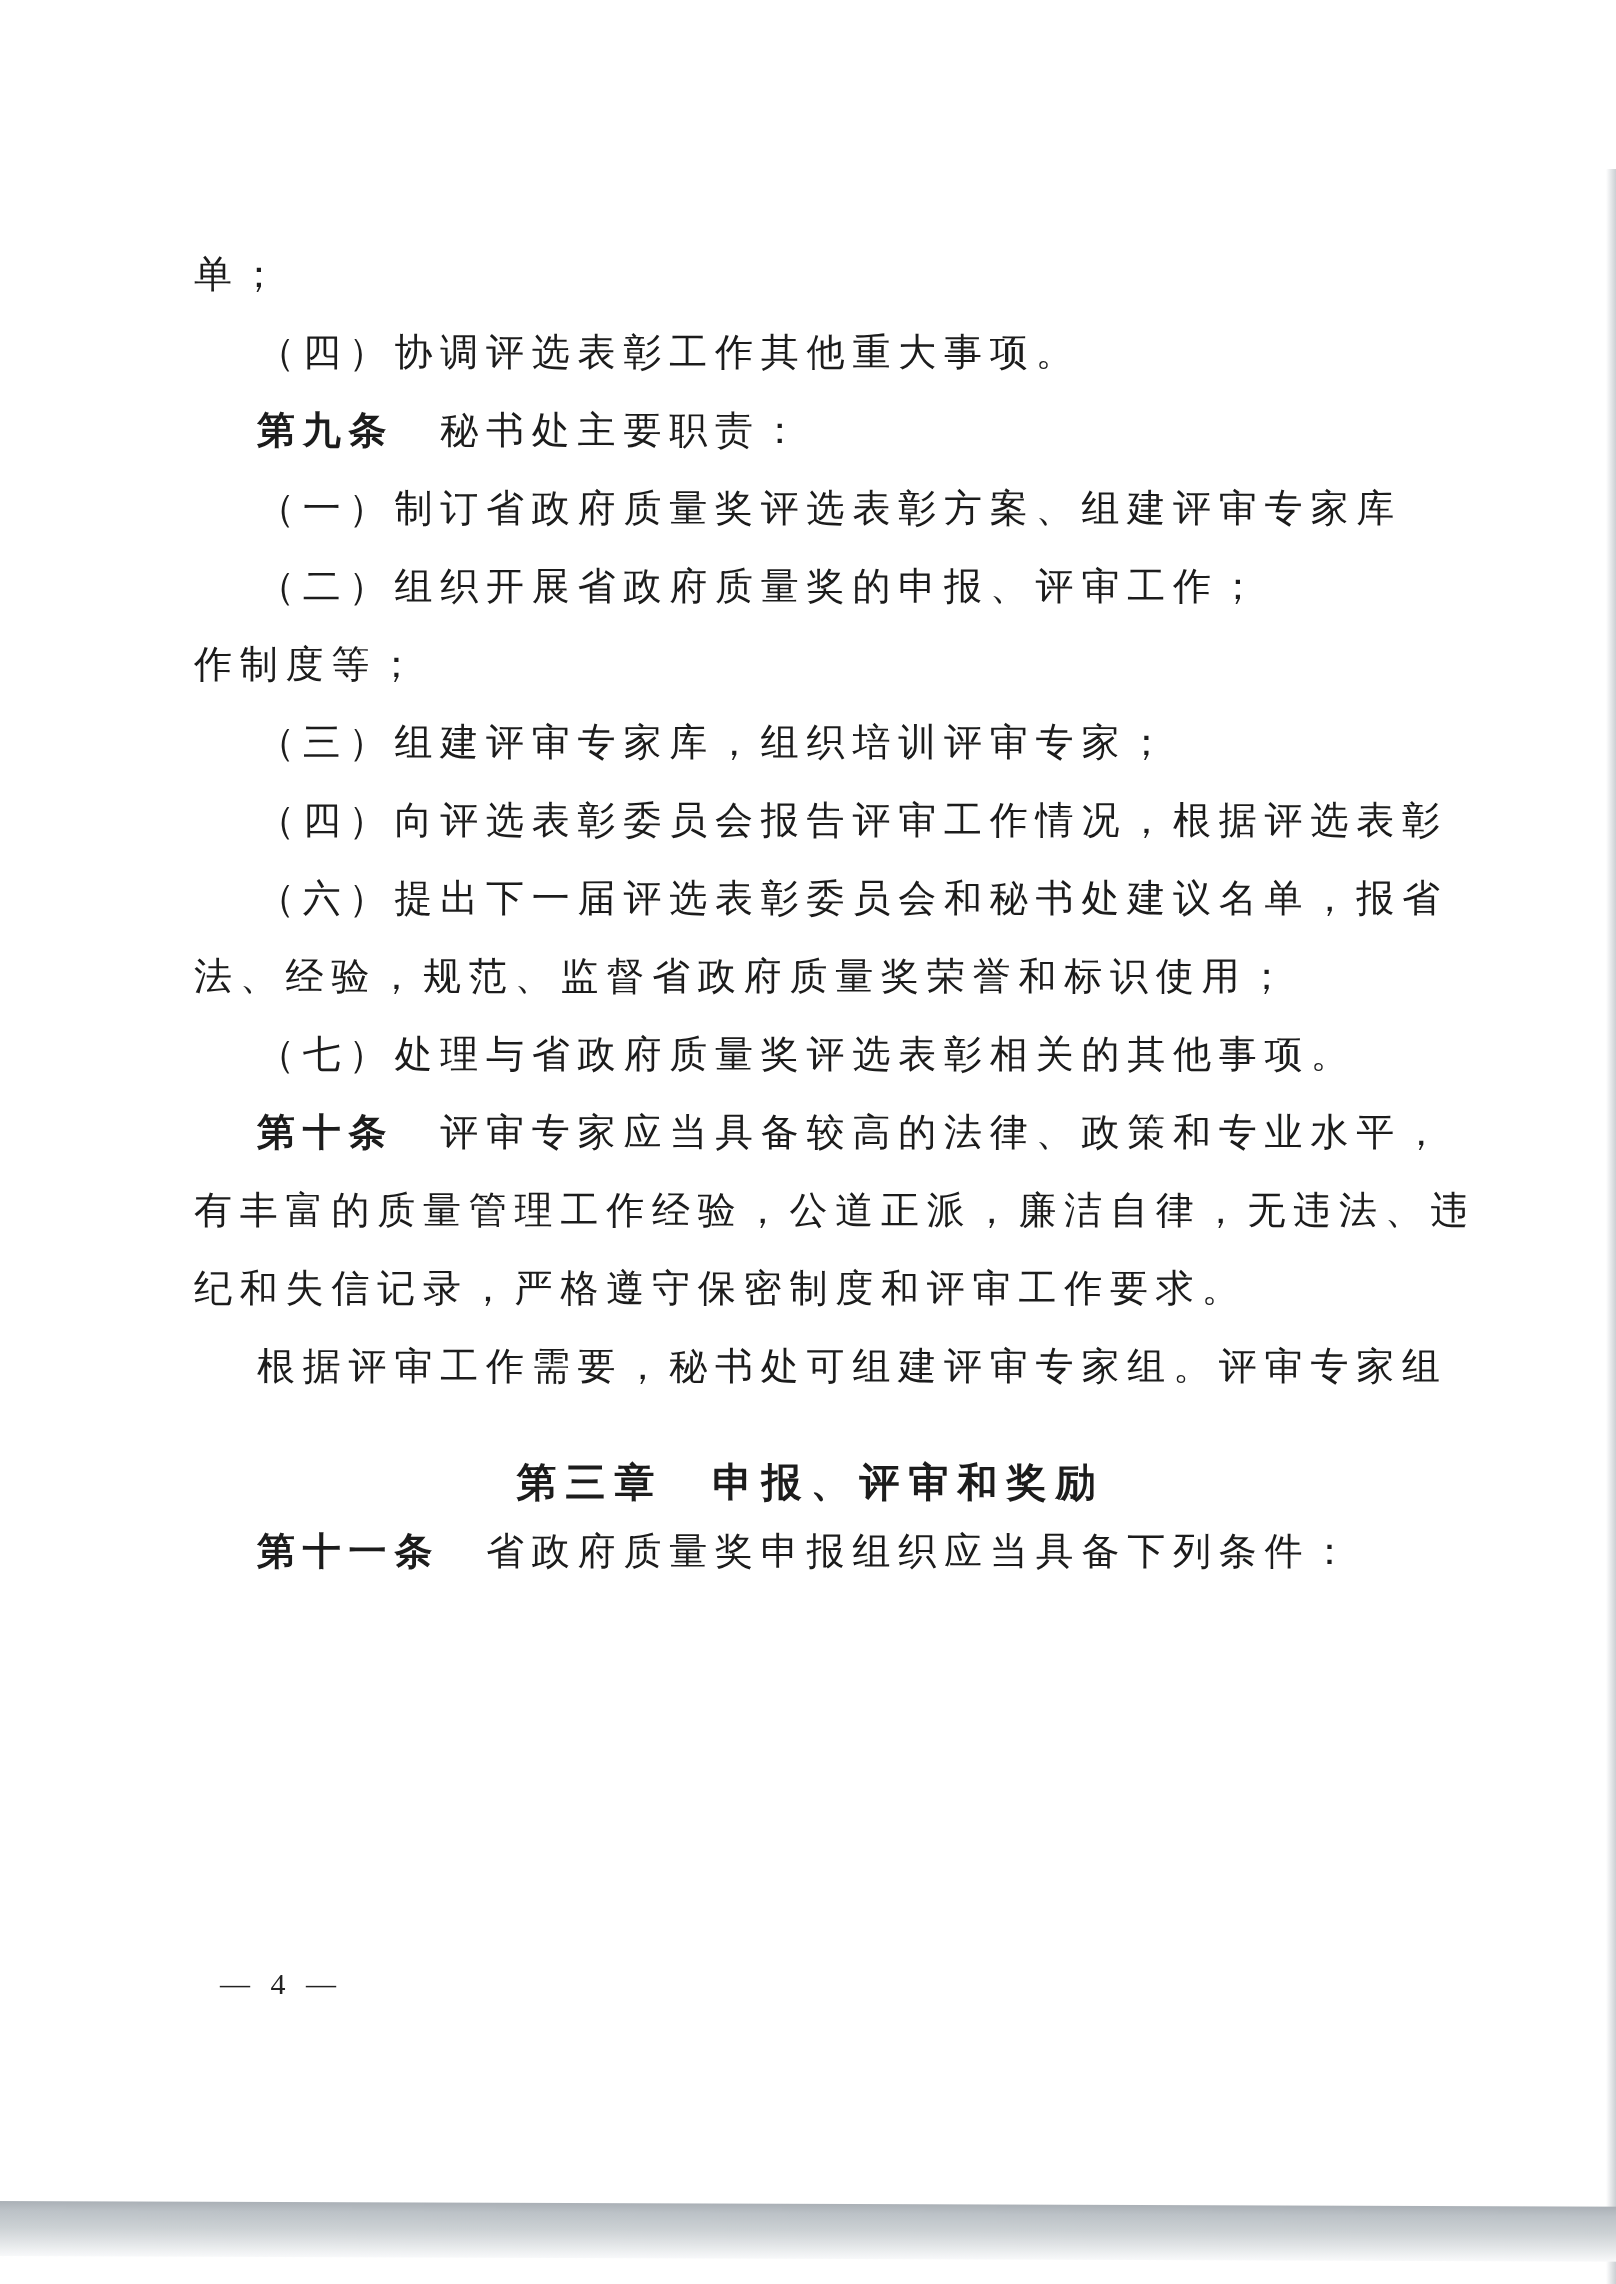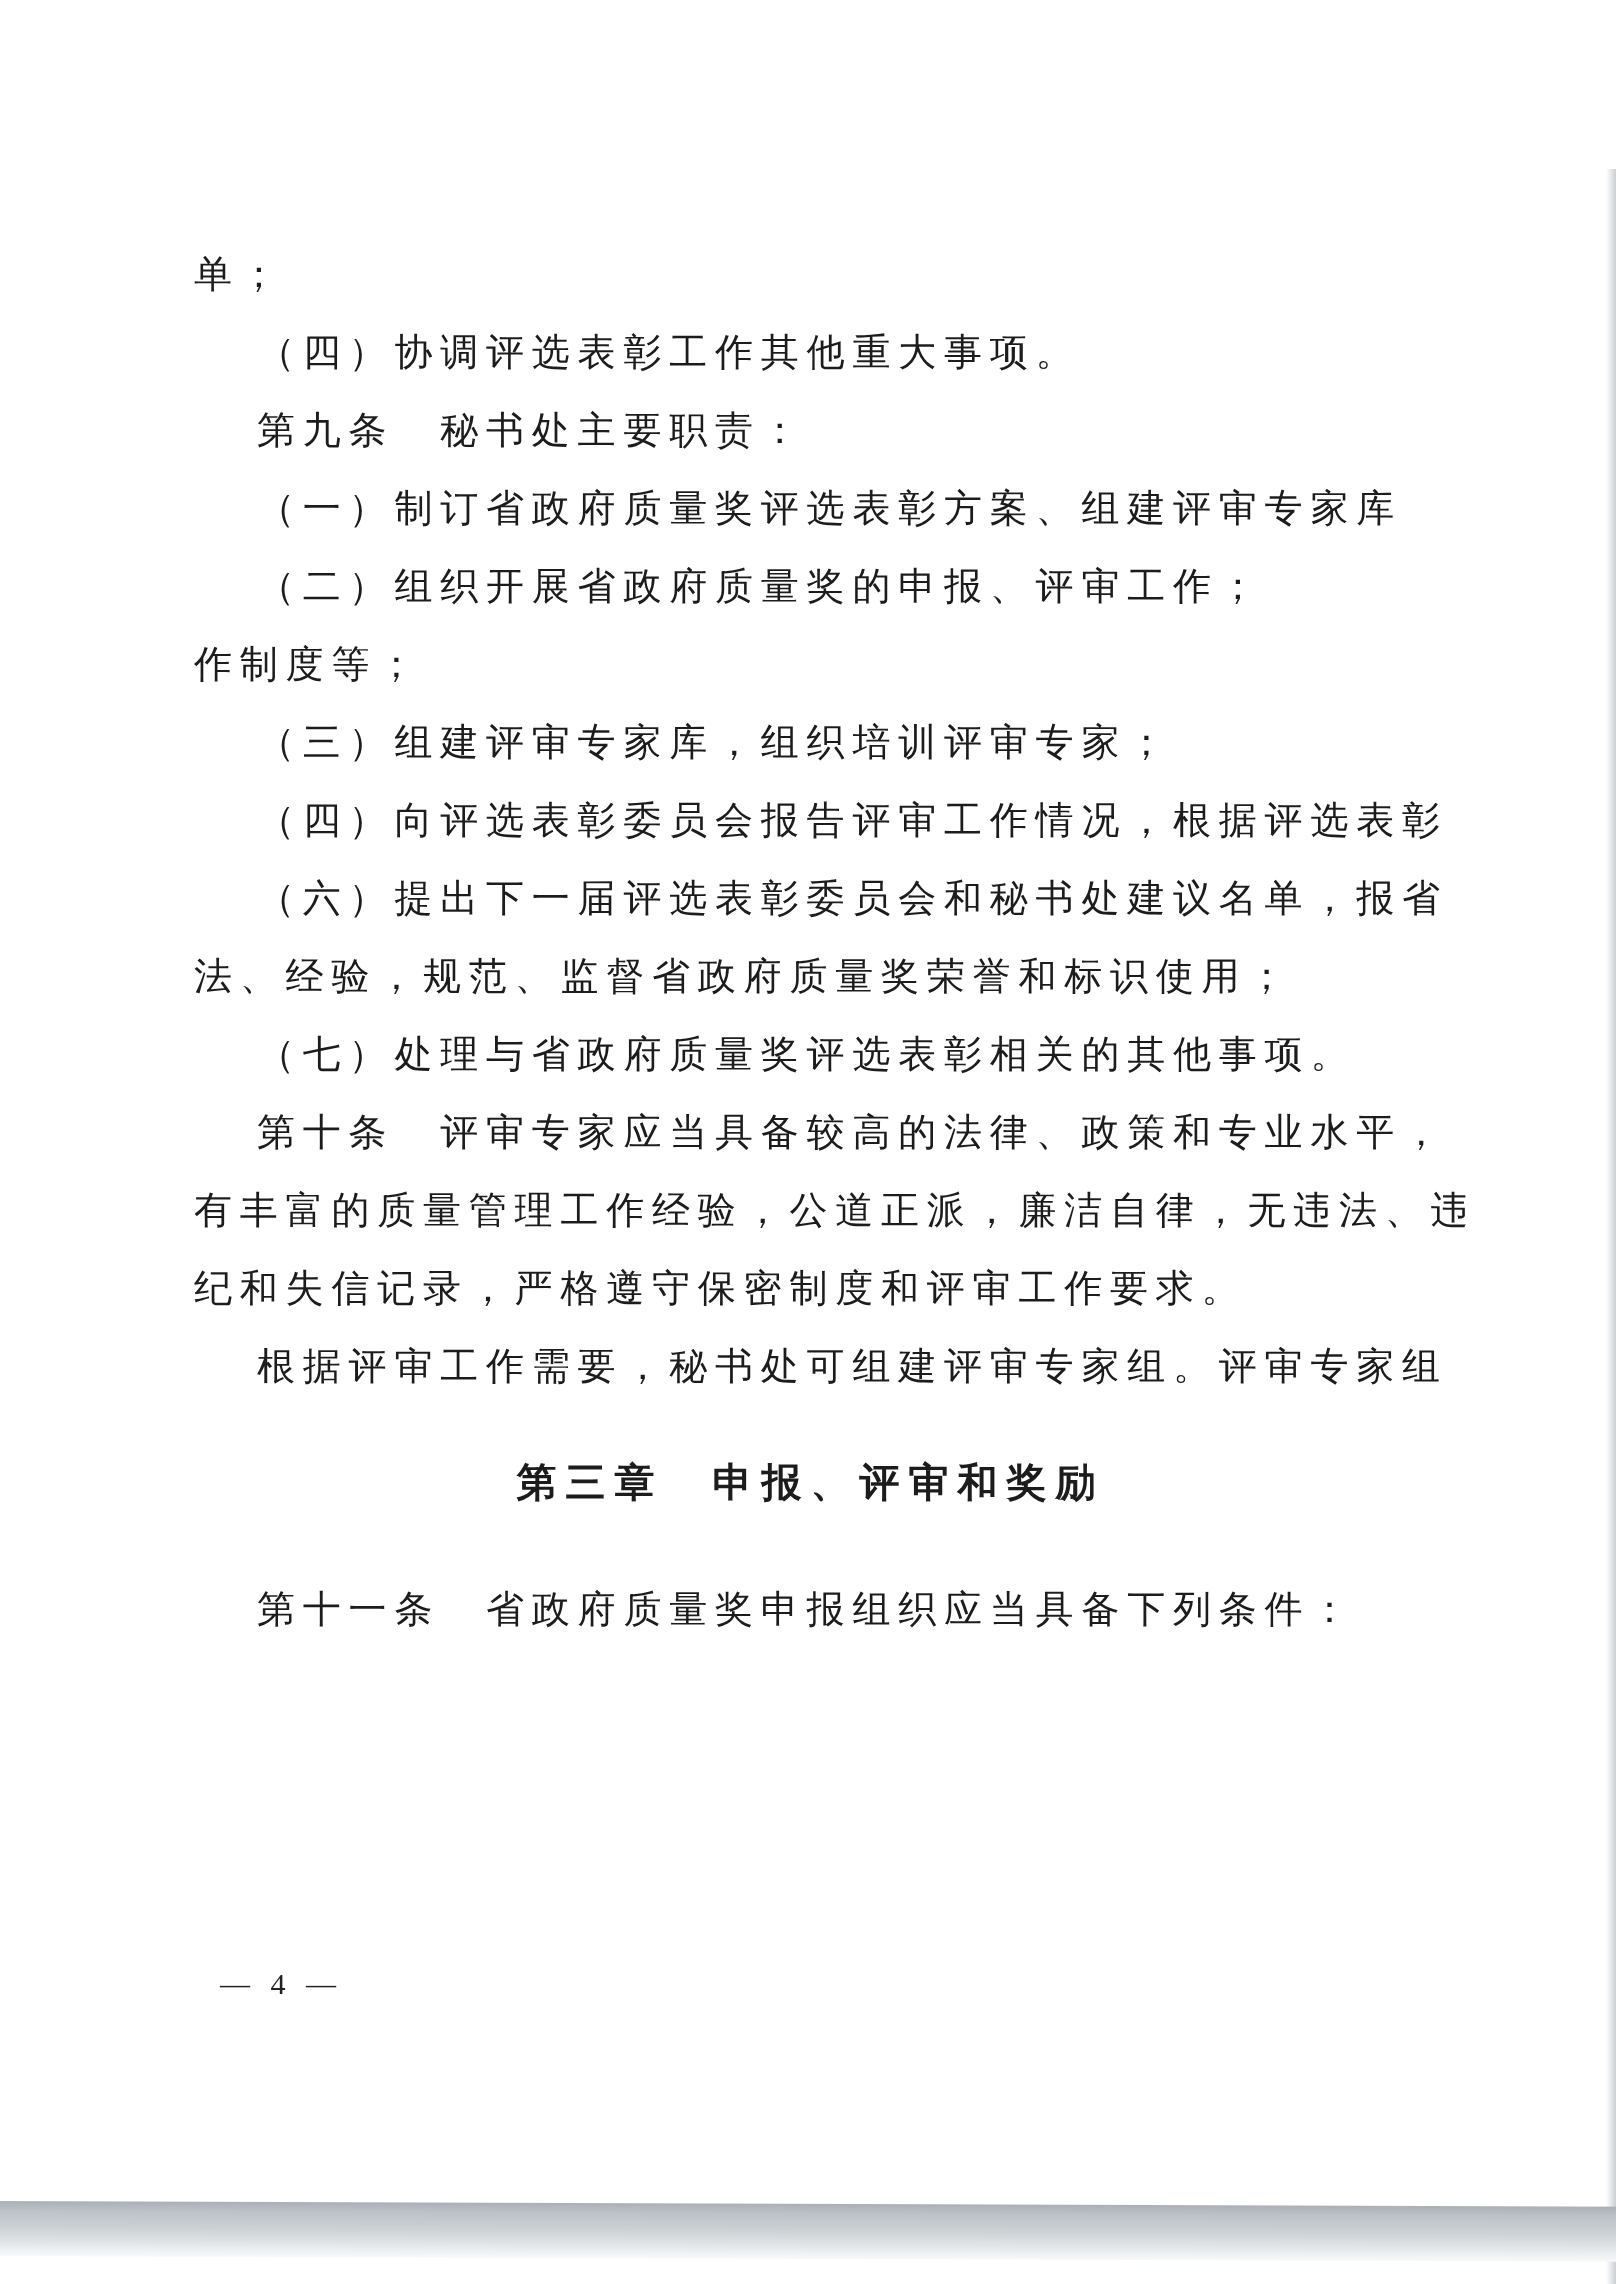--- a/index.html
+++ b/index.html
@@ -26,32 +26,31 @@
     font-size: 38px;
     line-height: 78px;
     letter-spacing: 7.8px;
     white-space: nowrap;
   }
   .line.indent {
     text-indent: 63px;
   }
   .hei {
     font-family: "Liberation Sans", "DejaVu Sans", sans-serif;
-    font-weight: 400;
+    font-weight: 700;
   }
   .chapter-heading {
     font-family: "Liberation Sans", "DejaVu Sans", sans-serif;
     font-weight: 700;
     font-size: 40px;
     letter-spacing: 9px;
     line-height: 59px;
     text-align: center;
     text-indent: 0;
     margin-top: 48px;
-    margin-bottom: 58px;
     white-space: nowrap;
   }
   .page-number {
     position: absolute;
     left: 220px;
     top: 1967px;
     font-size: 30px;
     letter-spacing: 6.5px;
     color: #222222;
   }

